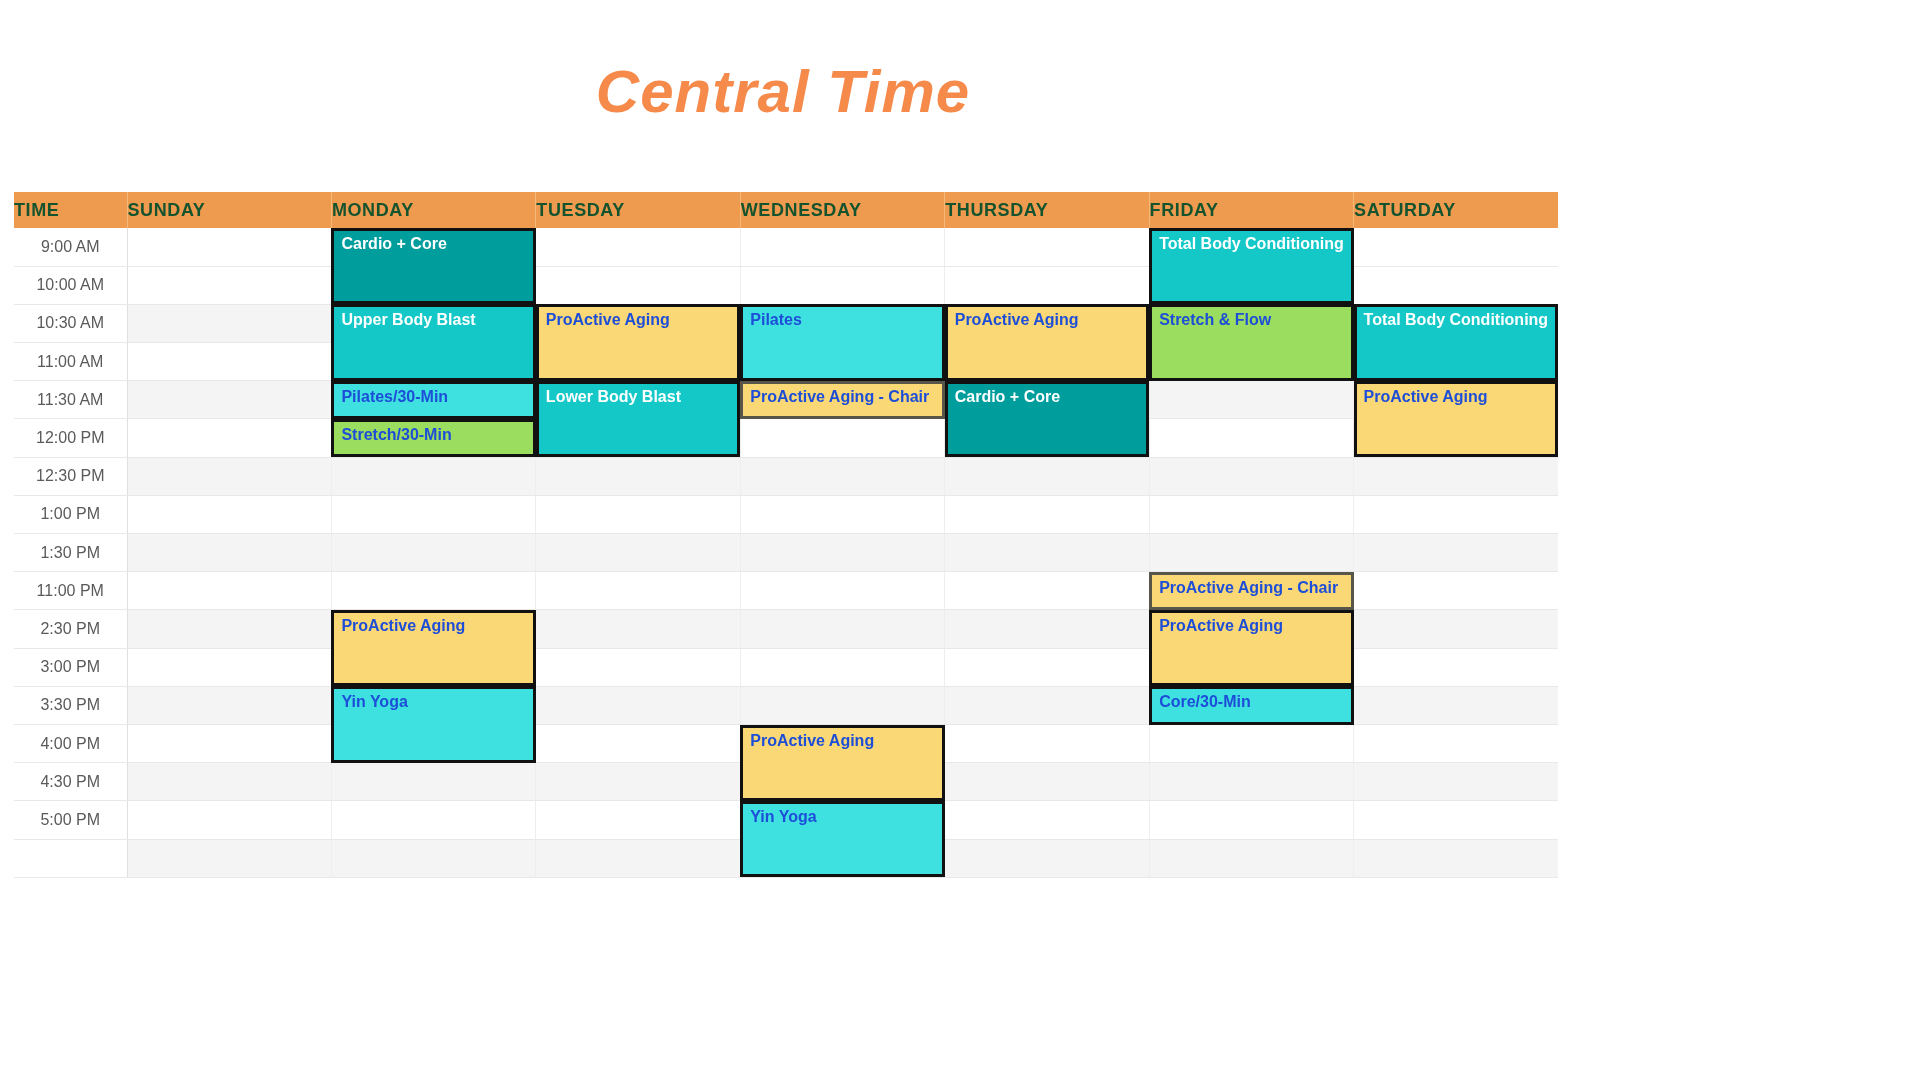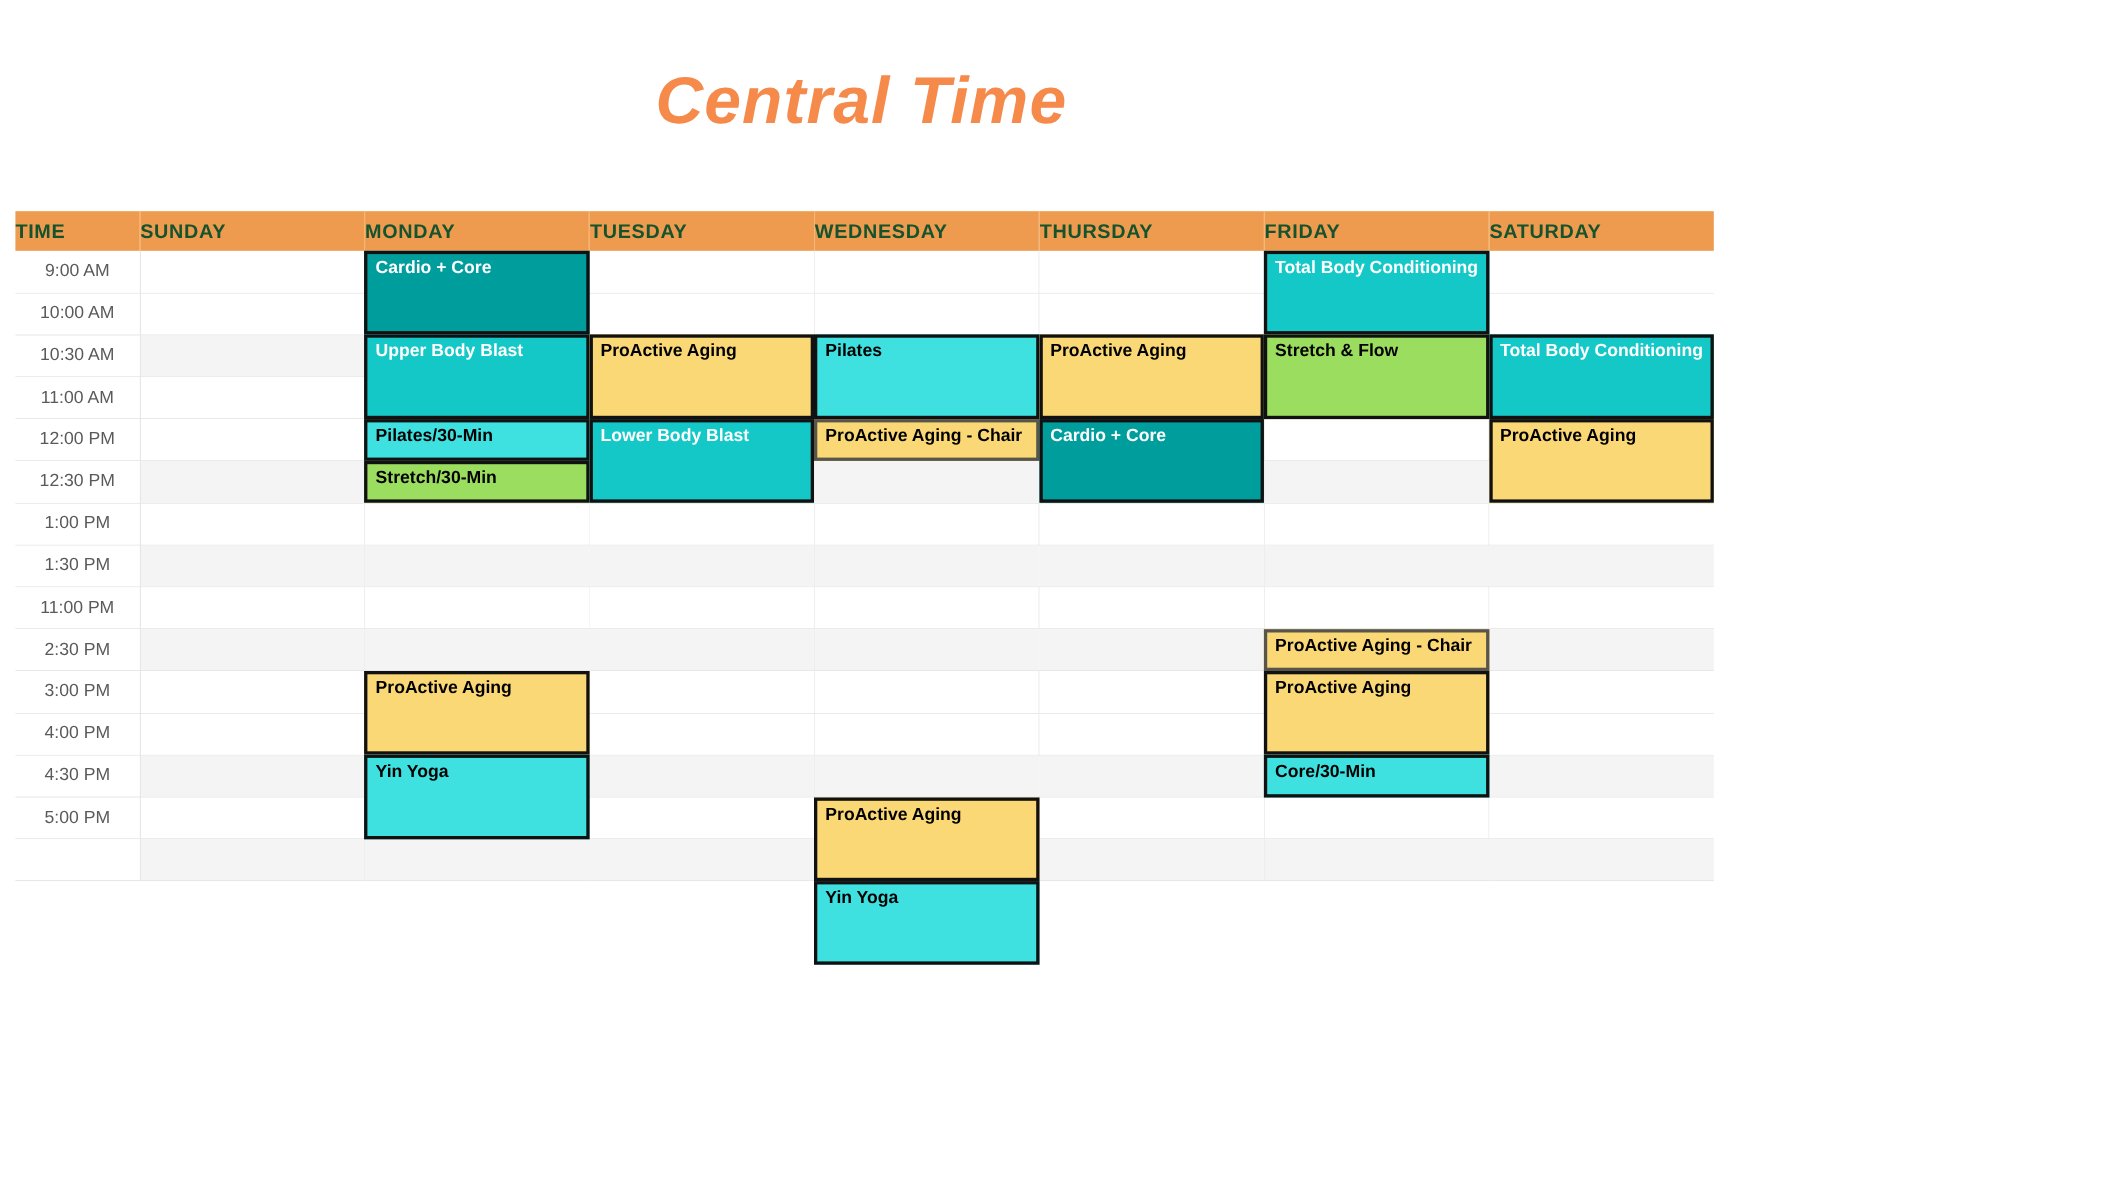--- a/index.html
+++ b/index.html
@@ -93,21 +93,21 @@
     border: 3px solid #111111;
     color: #ffffff;
     font-size: 16px;
     font-weight: bold;
     padding: 4px 0 0 7px;
     line-height: 1.15;
     overflow: hidden;
     white-space: nowrap;
     pointer-events: auto;
   }
-  .block.dark-text { color: #000000; }
+  .block.dark-text { color: #1d4ed8; }
   .block.soft-border { border: 3px solid #58554a; }
 </style>
 </head>
 <body>
 
 <div id="page">
 
   <div id="title">Central Time</div>
 
   <div id="grid">
@@ -168,20 +168,30 @@
           <tr>
             <td class="timecell">11:00 AM</td>
             <td></td>
             <td></td>
             <td></td>
             <td></td>
             <td></td>
             <td></td>
             <td></td>
           </tr>
+          <tr class="alt">
+            <td class="timecell">11:30 AM</td>
+            <td></td>
+            <td></td>
+            <td></td>
+            <td></td>
+            <td></td>
+            <td></td>
+            <td></td>
+          </tr>
           <tr>
             <td class="timecell">12:00 PM</td>
             <td></td>
             <td></td>
             <td></td>
             <td></td>
             <td></td>
             <td></td>
             <td></td>
           </tr>
@@ -230,20 +240,30 @@
             <td></td>
             <td></td>
             <td></td>
             <td></td>
             <td></td>
             <td></td>
             <td></td>
           </tr>
           <tr>
             <td class="timecell">3:00 PM</td>
+            <td></td>
+            <td></td>
+            <td></td>
+            <td></td>
+            <td></td>
+            <td></td>
+            <td></td>
+          </tr>
+          <tr class="alt">
+            <td class="timecell">3:30 PM</td>
             <td></td>
             <td></td>
             <td></td>
             <td></td>
             <td></td>
             <td></td>
             <td></td>
           </tr>
           <tr>
             <td class="timecell">4:00 PM</td>

